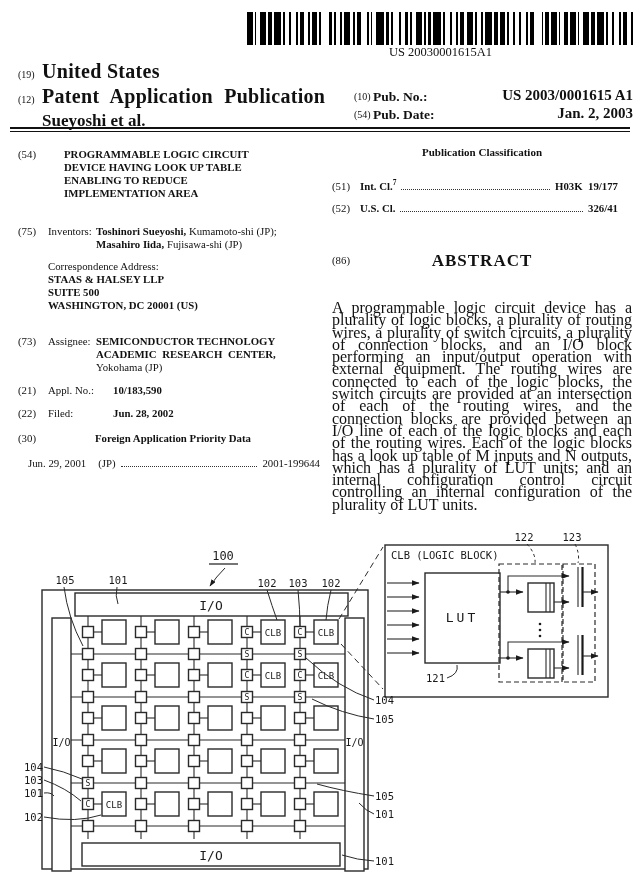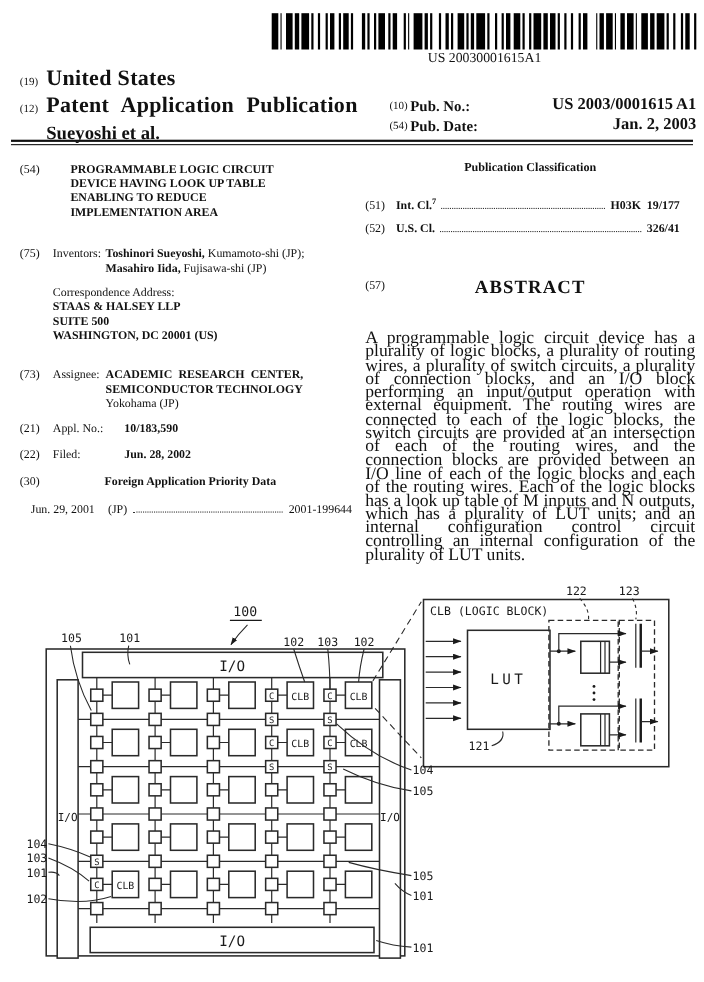--- a/index.html
+++ b/index.html
@@ -135,22 +135,22 @@
       <div>Correspondence Address:</div>
       <div class="bold">STAAS &amp; HALSEY LLP</div>
       <div class="bold">SUITE 500</div>
       <div class="bold">WASHINGTON, DC 20001 (US)</div>
     </div>
 
     <div class="item" style="top:187px;">
       <span class="abs" style="left:0;">(73)</span>
       <span class="abs" style="left:30px;">Assignee:</span>
       <div class="abs" style="left:78px;width:200px;">
+        <div class="bold">SEMICONDUCTOR TECHNOLOGY</div>
         <div class="bold" style="word-spacing:3px;">ACADEMIC RESEARCH CENTER,</div>
-        <div class="bold">SEMICONDUCTOR TECHNOLOGY</div>
         <div>Yokohama (JP)</div>
       </div>
     </div>
 
     <div class="item" style="top:236px;">
       <span class="abs" style="left:0;">(21)</span>
       <span class="abs" style="left:30px;">Appl. No.:</span>
       <span class="abs bold" style="left:95px;">10/183,590</span>
     </div>
 
@@ -185,21 +185,21 @@
     </div>
 
     <div class="flexrow" style="position:absolute;top:56px;width:286px;">
       <span style="width:28px;">(52)</span>
       <span class="bold" style="white-space:nowrap;">U.S. Cl.</span>
       <span class="dots"></span>
       <span class="bold">326/41</span>
     </div>
 
     <div style="position:absolute;top:108px;width:300px;">
-      <span class="abs" style="left:0;">(57)</span>
+      <span class="abs" style="left:0;">(86)</span>
       <div style="text-align:center;font-size:17px;font-weight:bold;letter-spacing:1px;">ABSTRACT</div>
     </div>
 
     <div class="abstract-par" style="position:absolute;top:156px;width:300px;">A programmable logic circuit device has a plurality of logic blocks, a plurality of routing wires, a plurality of switch circuits, a plurality of connection blocks, and an I/O block performing an input/output operation with external equipment. The routing wires are connected to each of the logic blocks, the switch circuits are provided at an intersection of each of the routing wires, and the connection blocks are provided between an I/O line of each of the logic blocks and each of the routing wires. Each of the logic blocks has a look up table of M inputs and N outputs, which has a plurality of LUT units; and an internal configuration control circuit controlling an internal configuration of the plurality of LUT units.</div>
   </div>
 
   <svg class="abs" style="left:0;top:530px;" width="640" height="363" viewBox="0 0 640 363">
     <defs>
       <marker id="ah" markerWidth="8" markerHeight="6" refX="6.5" refY="2.5" orient="auto">
         <path d="M0,0 L7,2.5 L0,5 z" fill="#1a1a1a"></path>

